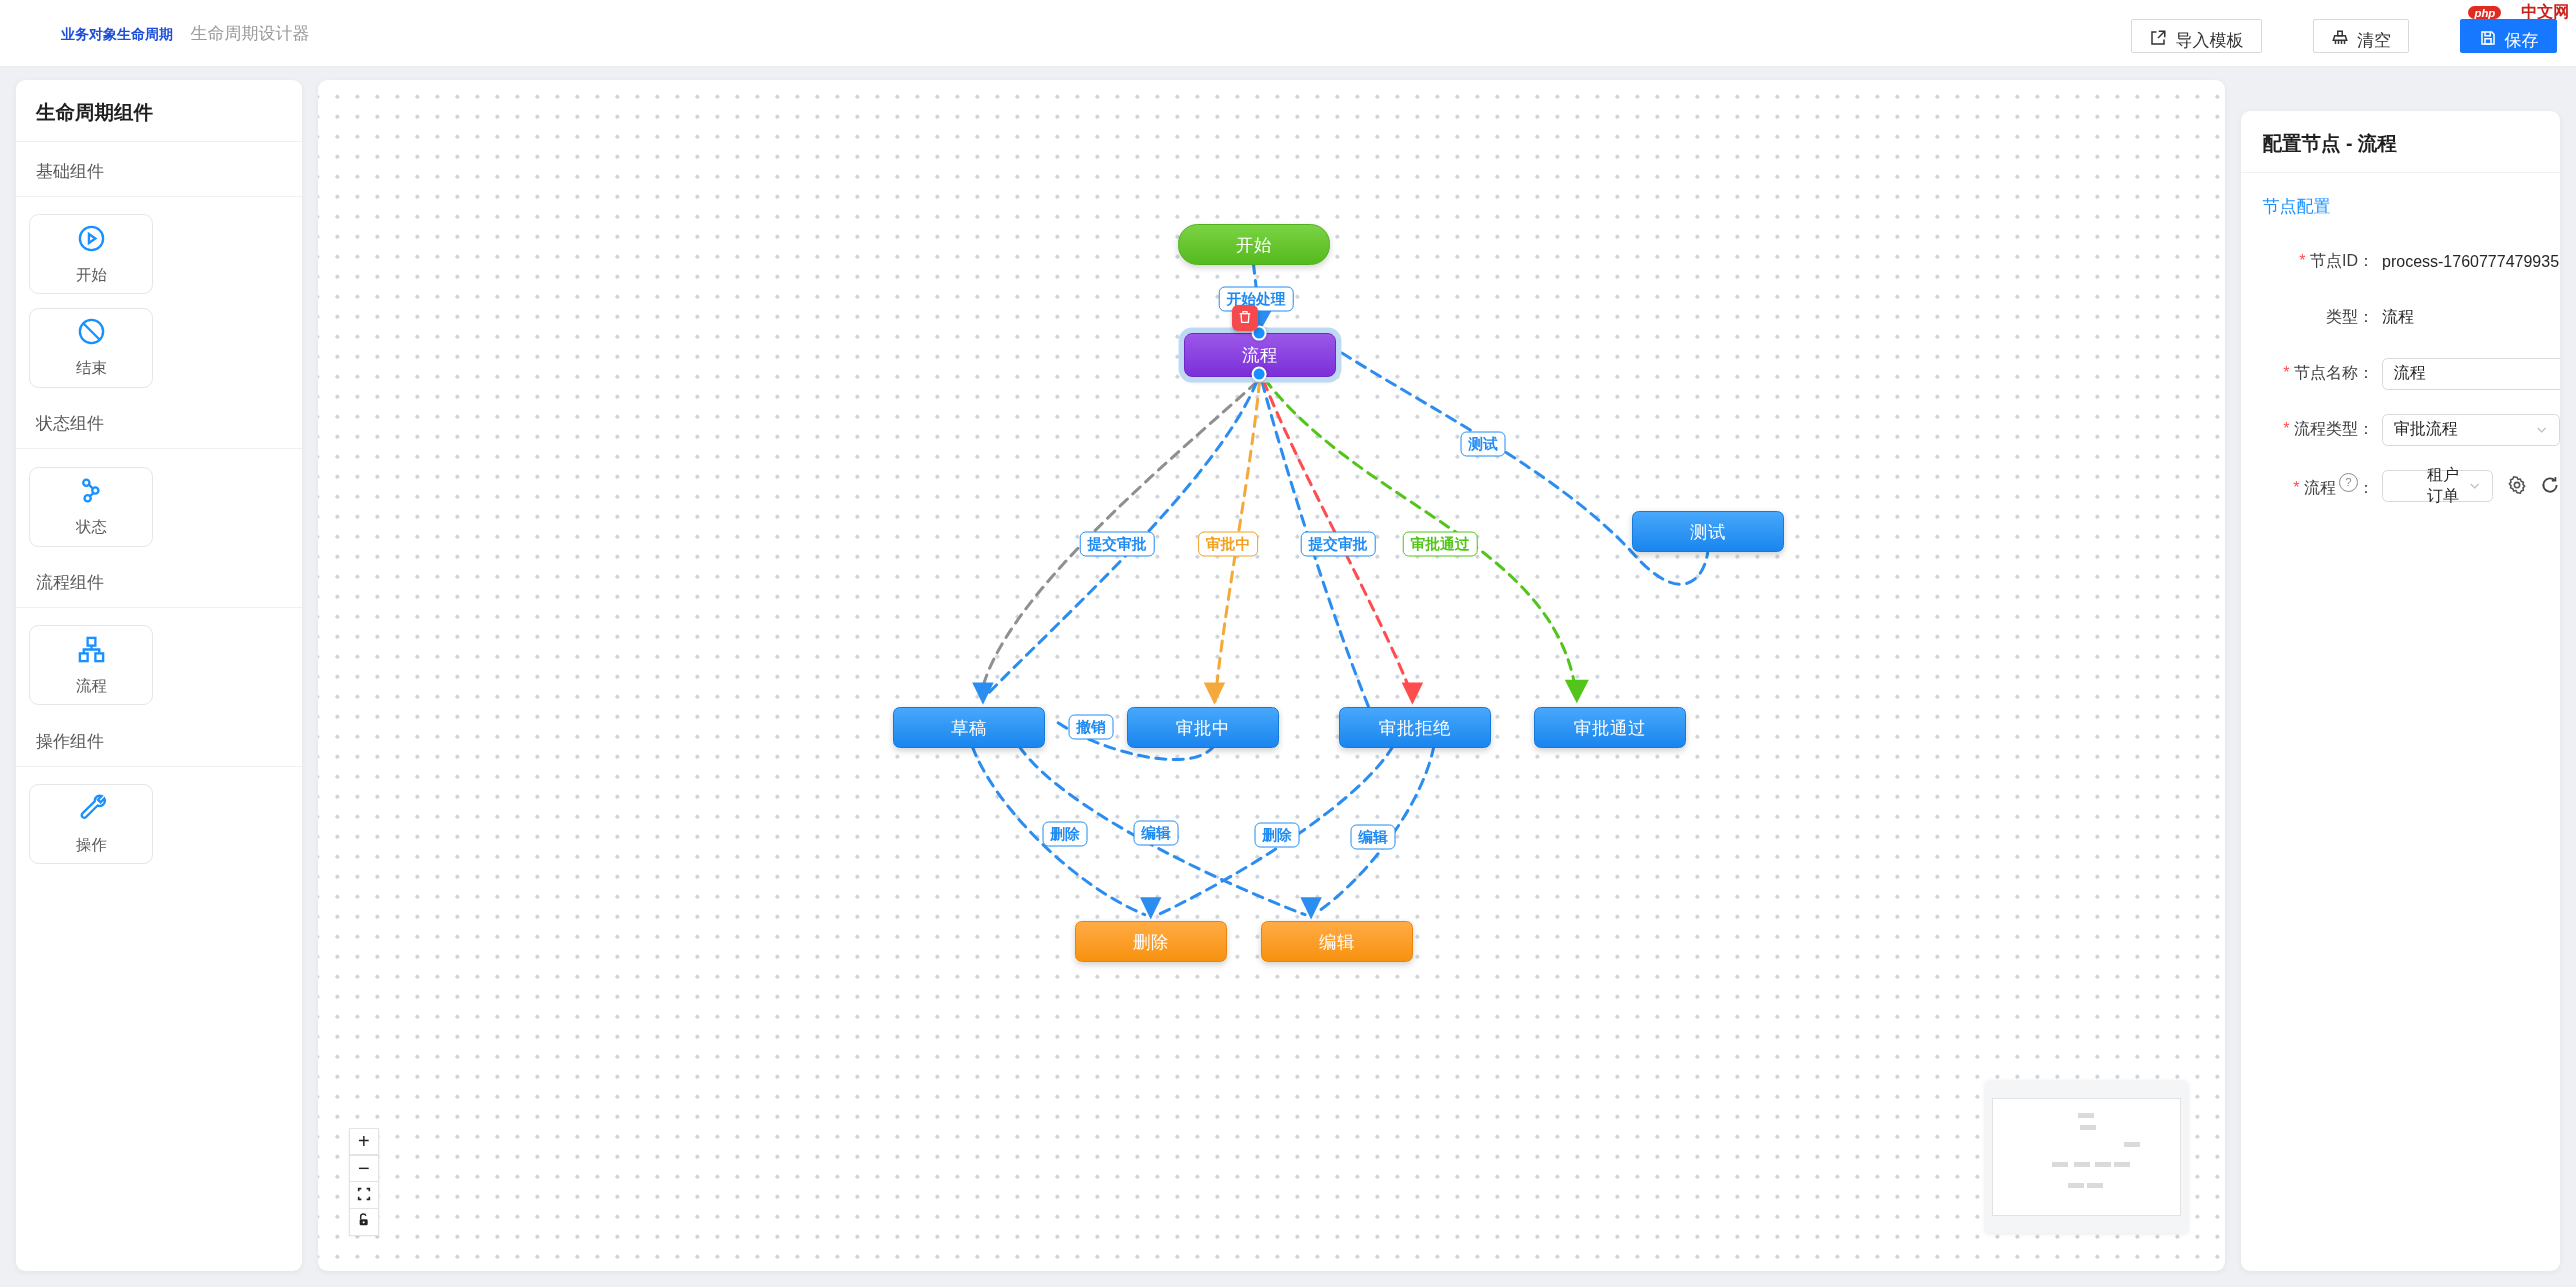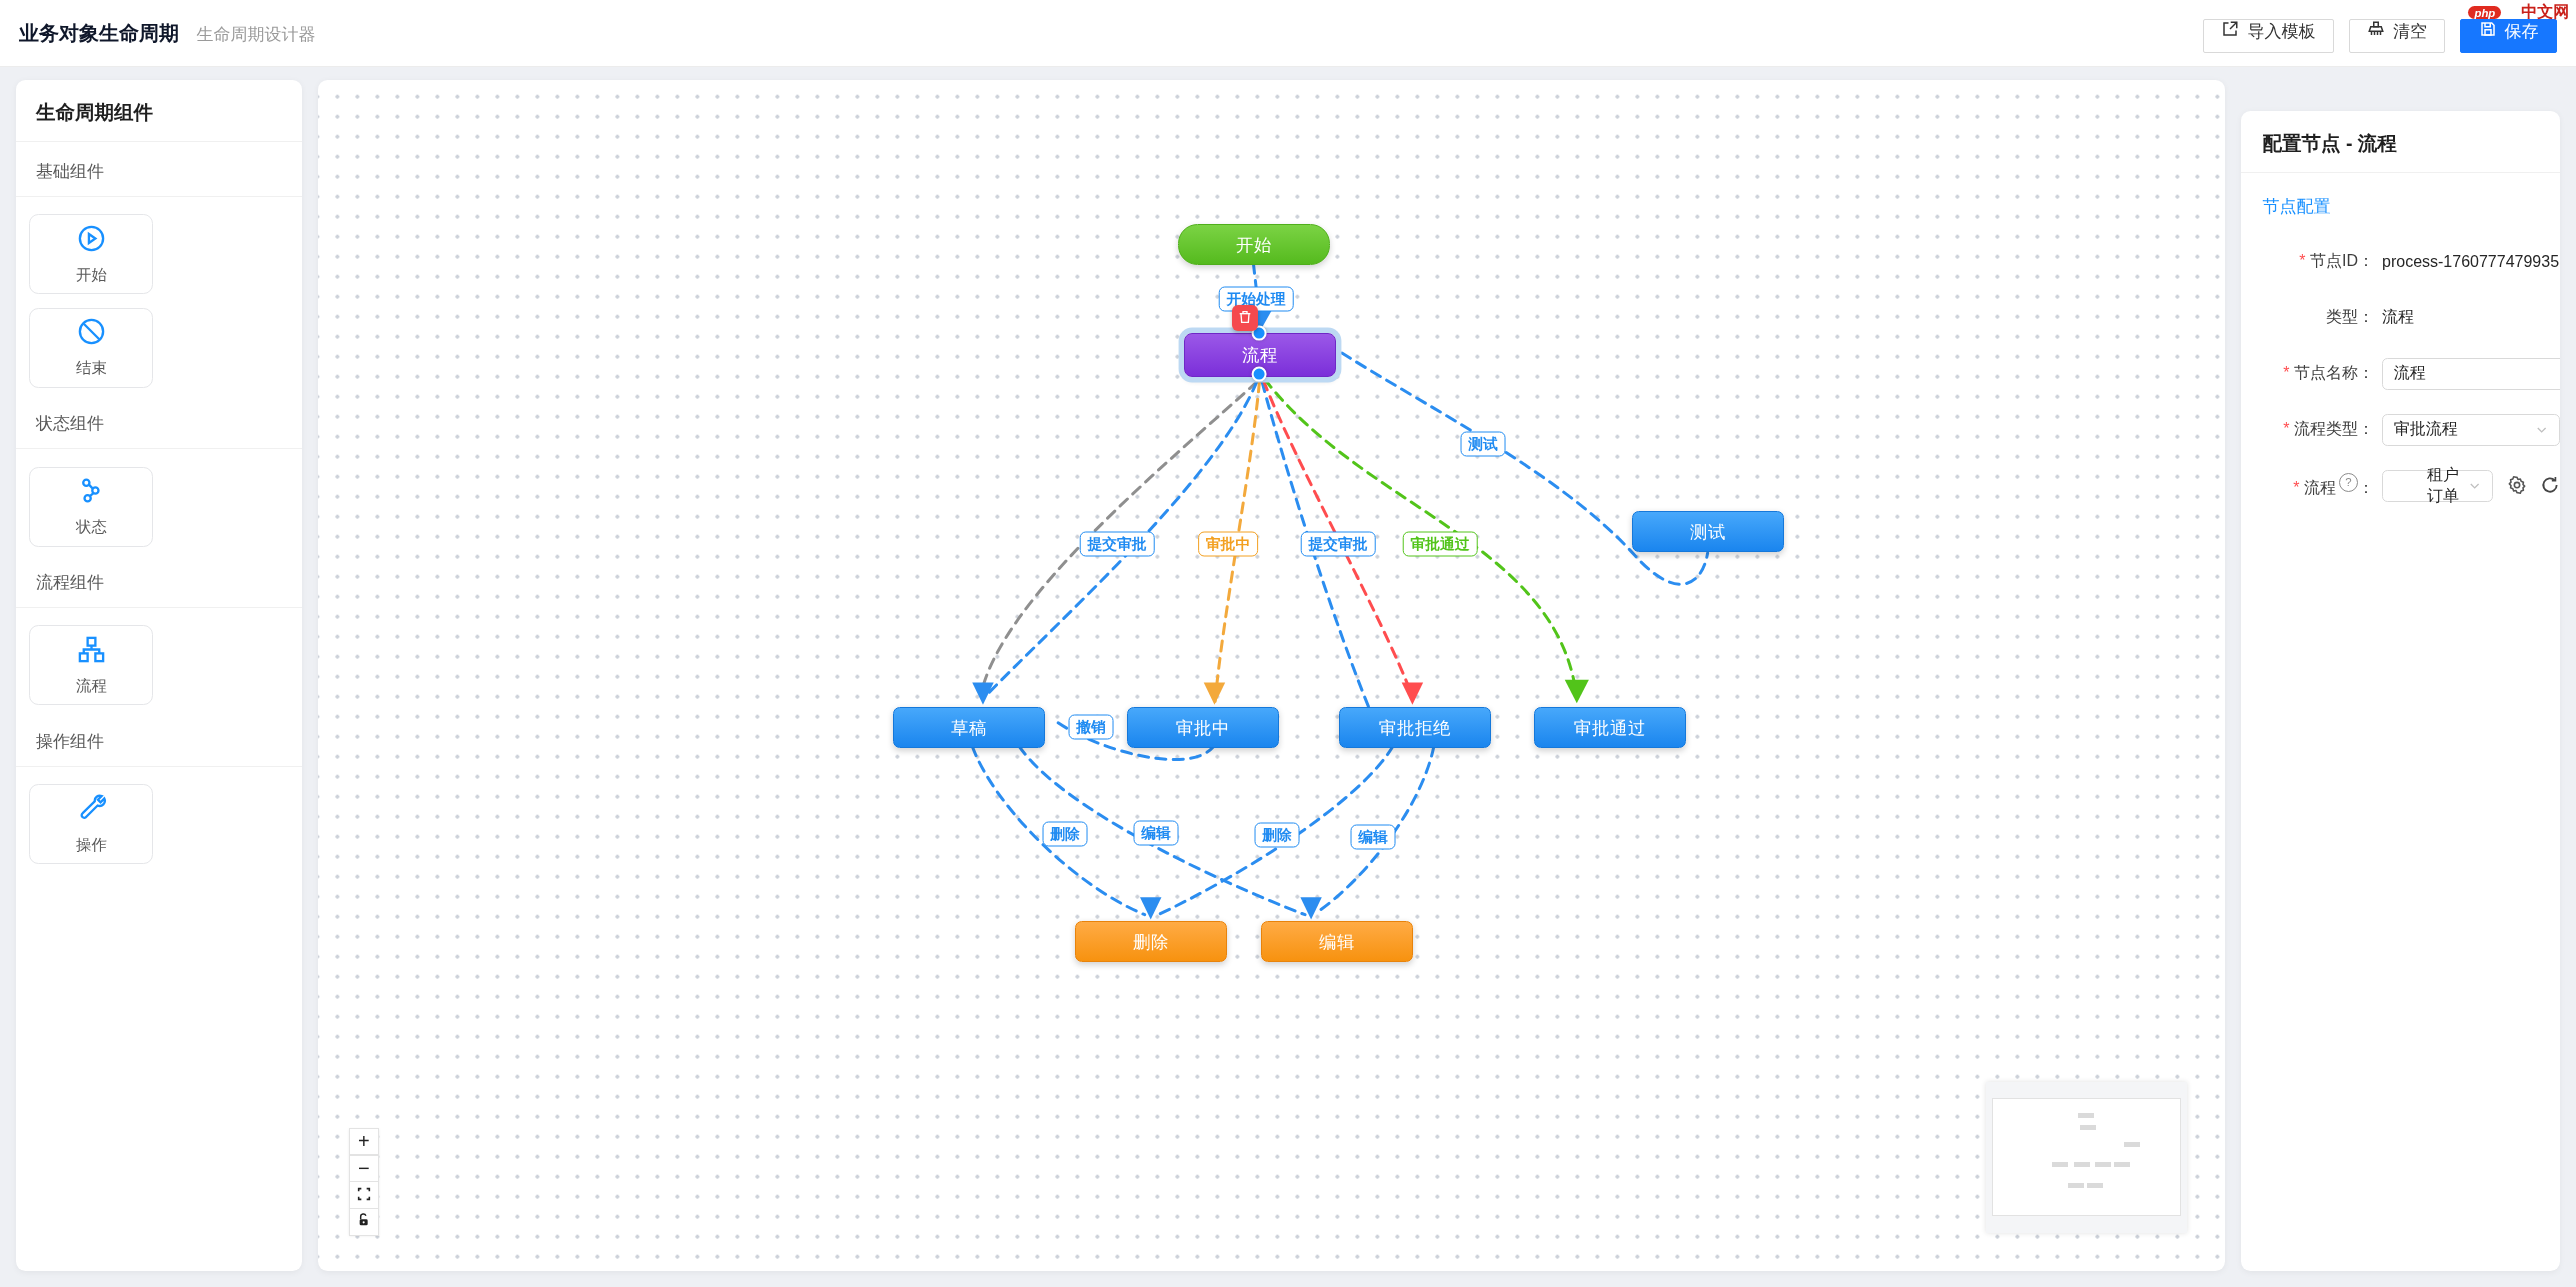--- a/index.html
+++ b/index.html
@@ -2,25 +2,25 @@
 <html style="font-size:10.7px"><head>
 <meta charset="utf-8">
 <style>
   html,body{margin:0;padding:0;width:2576px;height:1287px;overflow:hidden;
     font-family:"Liberation Sans","DejaVu Sans",sans-serif;background:#eef0f4;color:#262626;}
   
   .app-header{position:absolute;top:0;left:0;right:0;height:67px;background:#fff;
     border-bottom:0.7px solid #ececec;display:flex;align-items:center;justify-content:space-between;
     padding:0 19px;box-sizing:border-box;}
   .h-left{display:flex;align-items:baseline;gap:17.4px;}
-  .h-title{font-size:20px;font-weight:700;color:#0f172a;}
+  .h-title{font-size:14px;font-weight:700;color:#1d4ed8;margin-left:42px;}
   .h-sub{font-size:17px;color:#9a9a9a;}
   .h-right{display:flex;align-items:center;gap:14.8px;margin-top:6.7px;}
-  .btn{display:flex;align-items:flex-start;gap:8px;height:34px;padding:0 17.4px;border:0.7px solid #d9d9d9;
-    border-radius:2px;background:#fff;font-size:17px;color:#333;cursor:pointer;}
+  .btn{display:flex;align-items:flex-end;gap:8px;height:34px;padding:0 17.4px;border:0.7px solid #d9d9d9;
+    border-radius:2px;background:#fff;font-size:17px;color:#333;cursor:pointer;margin-left:36px;}
   .btn svg{width:18px;height:18px;}
   .btn.primary{background:#1677ff;border-color:#1677ff;color:#fff;}
   .logo{position:absolute;top:2px;right:6.7px;display:flex;align-items:center;gap:20px;}
   .logo-badge{background:#e02b20;color:#fff;font-weight:700;font-style:italic;font-size:11.4px;
     padding:0.7px 6px;border-radius:670px;}
   .logo-text{color:#c9201a;font-weight:700;font-size:16px;}
   
   .content{position:absolute;top:67px;left:0;right:0;bottom:0;display:flex;gap:16px;
     padding:13.4px 16px 16px;box-sizing:border-box;}
   .card{background:#fff;border-radius:9.4px;box-shadow:0 1.3px 6.7px rgba(0,0,0,.05);}

